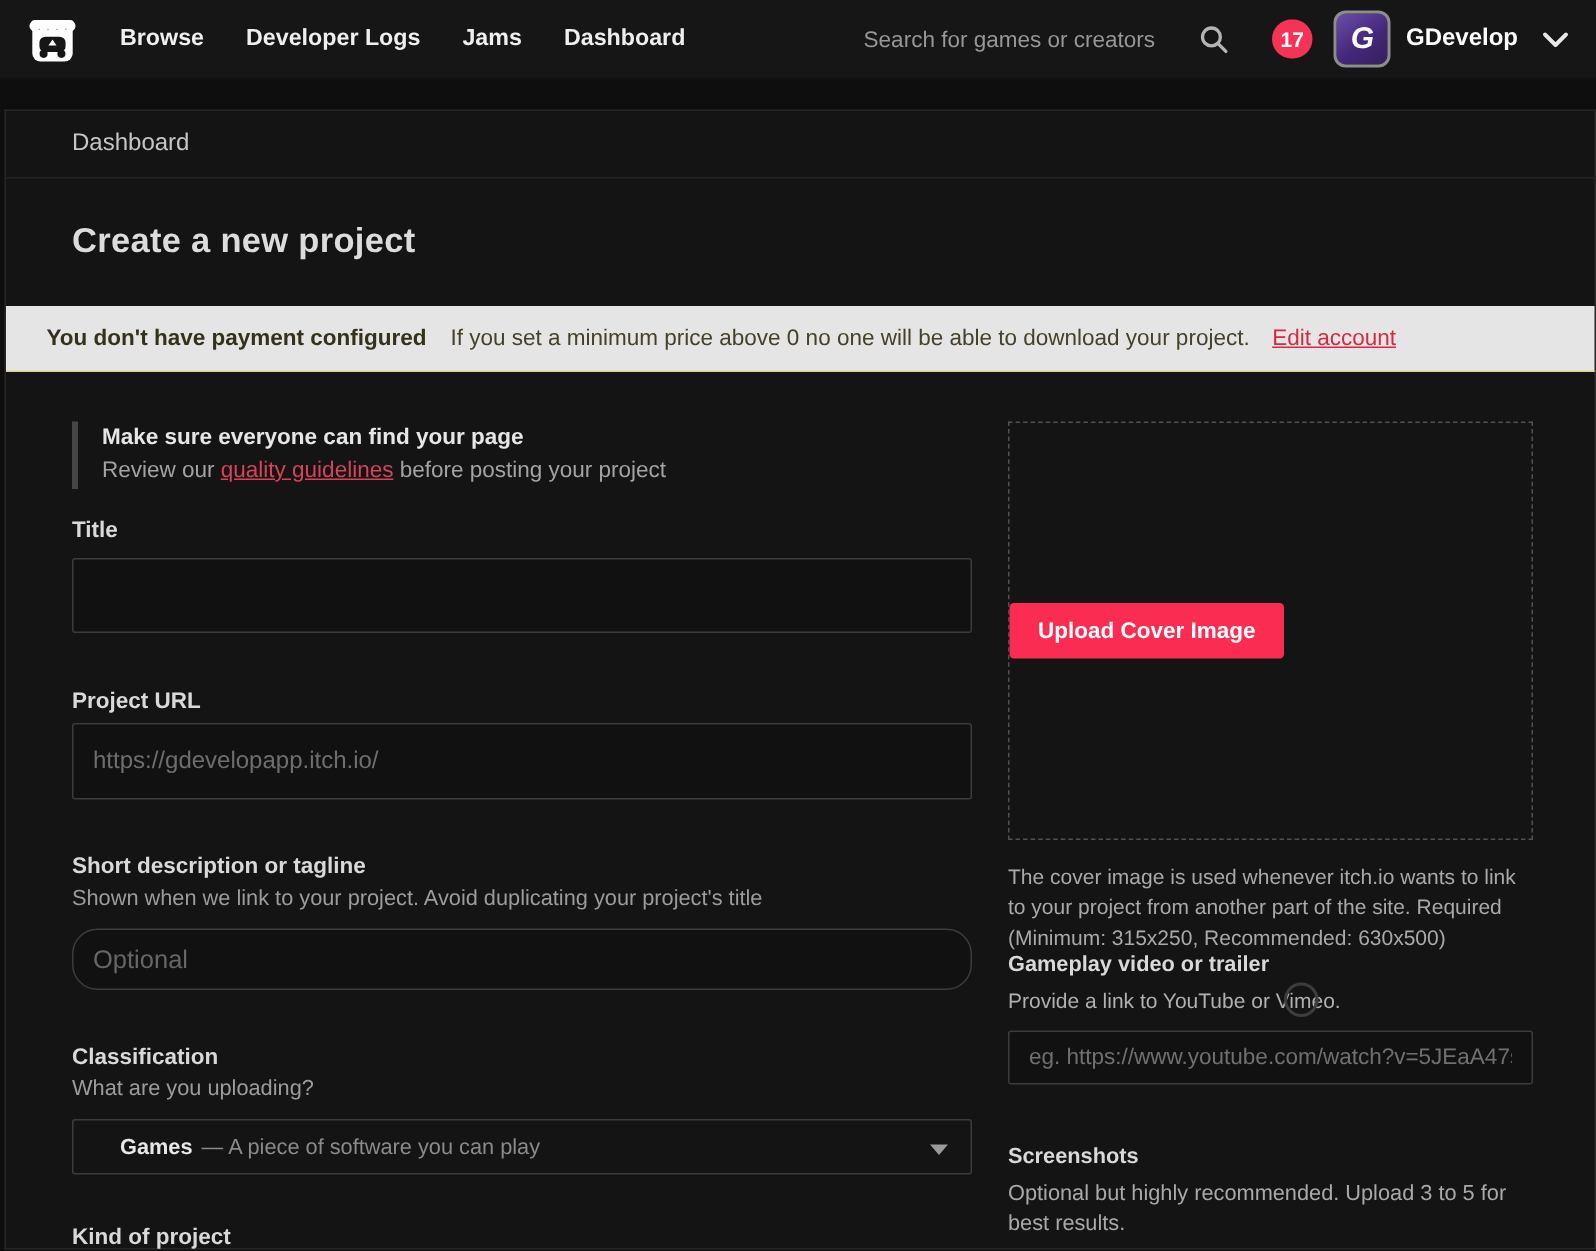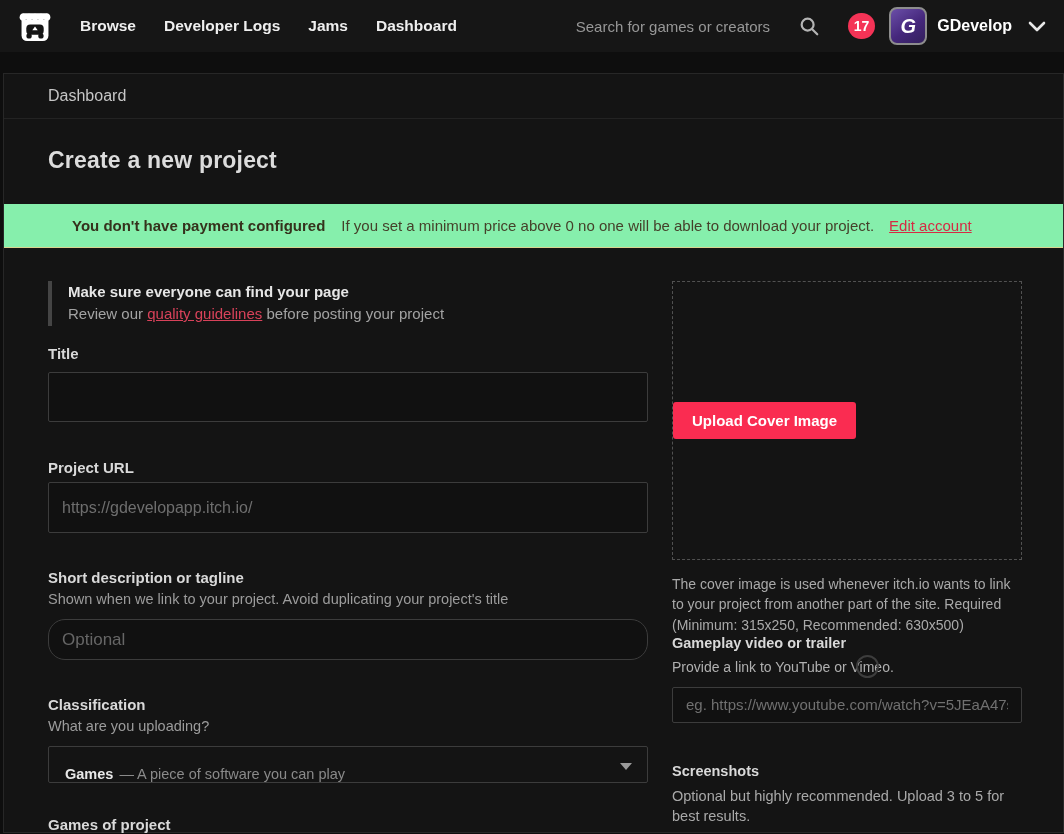--- a/index.html
+++ b/index.html
@@ -58,22 +58,22 @@
   .breadcrumb-row {
     height:45px; border-bottom:1px solid #232323;
     display:flex; align-items:center; padding-left:44px;
   }
   .breadcrumb { color:#c6c6c6; font-size:16px; cursor:pointer; }
   .page-header { padding:28px 44px 30px 44px; }
   .page-title { font-size:23px; font-weight:bold; color:#dcdcdc; letter-spacing:.2px; }
 
   
   .banner {
-    background:#86efac; border-bottom:1px solid #d9d38f;
-    height:44px; display:flex; align-items:center; padding-left:68px;
+    background:#e5e5e5; border-bottom:1px solid #d9d38f;
+    height:44px; display:flex; align-items:center; padding-left:27px;
     font-size:15px; color:#45412a; white-space:nowrap;
   }
   .banner-bold { font-weight:bold; color:#35321c; margin-right:16px; }
   .banner-link { color:#d52a44; text-decoration:underline; margin-left:15px; cursor:pointer; }
 
   
   .form-area { display:flex; padding:33px 44px 0 44px; }
   .col-left { width:600px; margin-right:24px; flex:none; }
   .col-right { width:350px; flex:none; }
 
@@ -92,21 +92,21 @@
   }
   .text-input::placeholder { color:#6e6e6e; }
   .input-title { height:50px; margin-top:10px; margin-bottom:37px; }
   .input-url { height:51px; margin-top:6px; margin-bottom:36px; font-size:16px; }
   .input-desc { height:41px; margin-top:12px; margin-bottom:36px; font-size:17px;border-radius:17px; }
   .input-desc::placeholder { color:#666; }
 
   .select-box {
     position:relative; height:37px; margin-top:12px;
     background:#141414; border:1px solid #3c3c3c; border-radius:2px;
-    display:flex; align-items:flex-end; padding:0 16px; cursor:pointer;
+    display:flex; align-items:center; padding:0 31px; cursor:pointer;
   }
   .select-value { font-weight:bold; font-size:14.5px; color:#e8e8e8; margin-right:6px; }
   .select-desc { font-size:14.5px; color:#8a8a8a; }
   .select-caret {
     position:absolute; right:15px; top:16px;
     width:0; height:0; border-left:6px solid transparent; border-right:6px solid transparent;
     border-top:7px solid #9a9a9a;
   }
   .kind-label { margin-top:33px; }
 
@@ -214,21 +214,21 @@
       <input class="text-input input-desc" type="text" placeholder="Optional" style="">
 
       <div class="field-label">Classification</div>
       <div class="field-hint">What are you uploading?</div>
       <div class="select-box">
         <span class="select-value">Games</span>
         <span class="select-desc">— A piece of software you can play</span>
         <span class="select-caret"></span>
       </div>
 
-      <div class="field-label kind-label">Games of project</div>
+      <div class="field-label kind-label">Kind of project</div>
     </div>
 
     <div class="col-right">
 
       <div class="cover-box">
         <button class="btn-primary">Upload Cover Image</button>
       </div>
 
       <div class="cover-help">The cover image is used whenever itch.io wants to link to your project from another part of the site. Required (Minimum: 315x250, Recommended: 630x500)</div>
 

